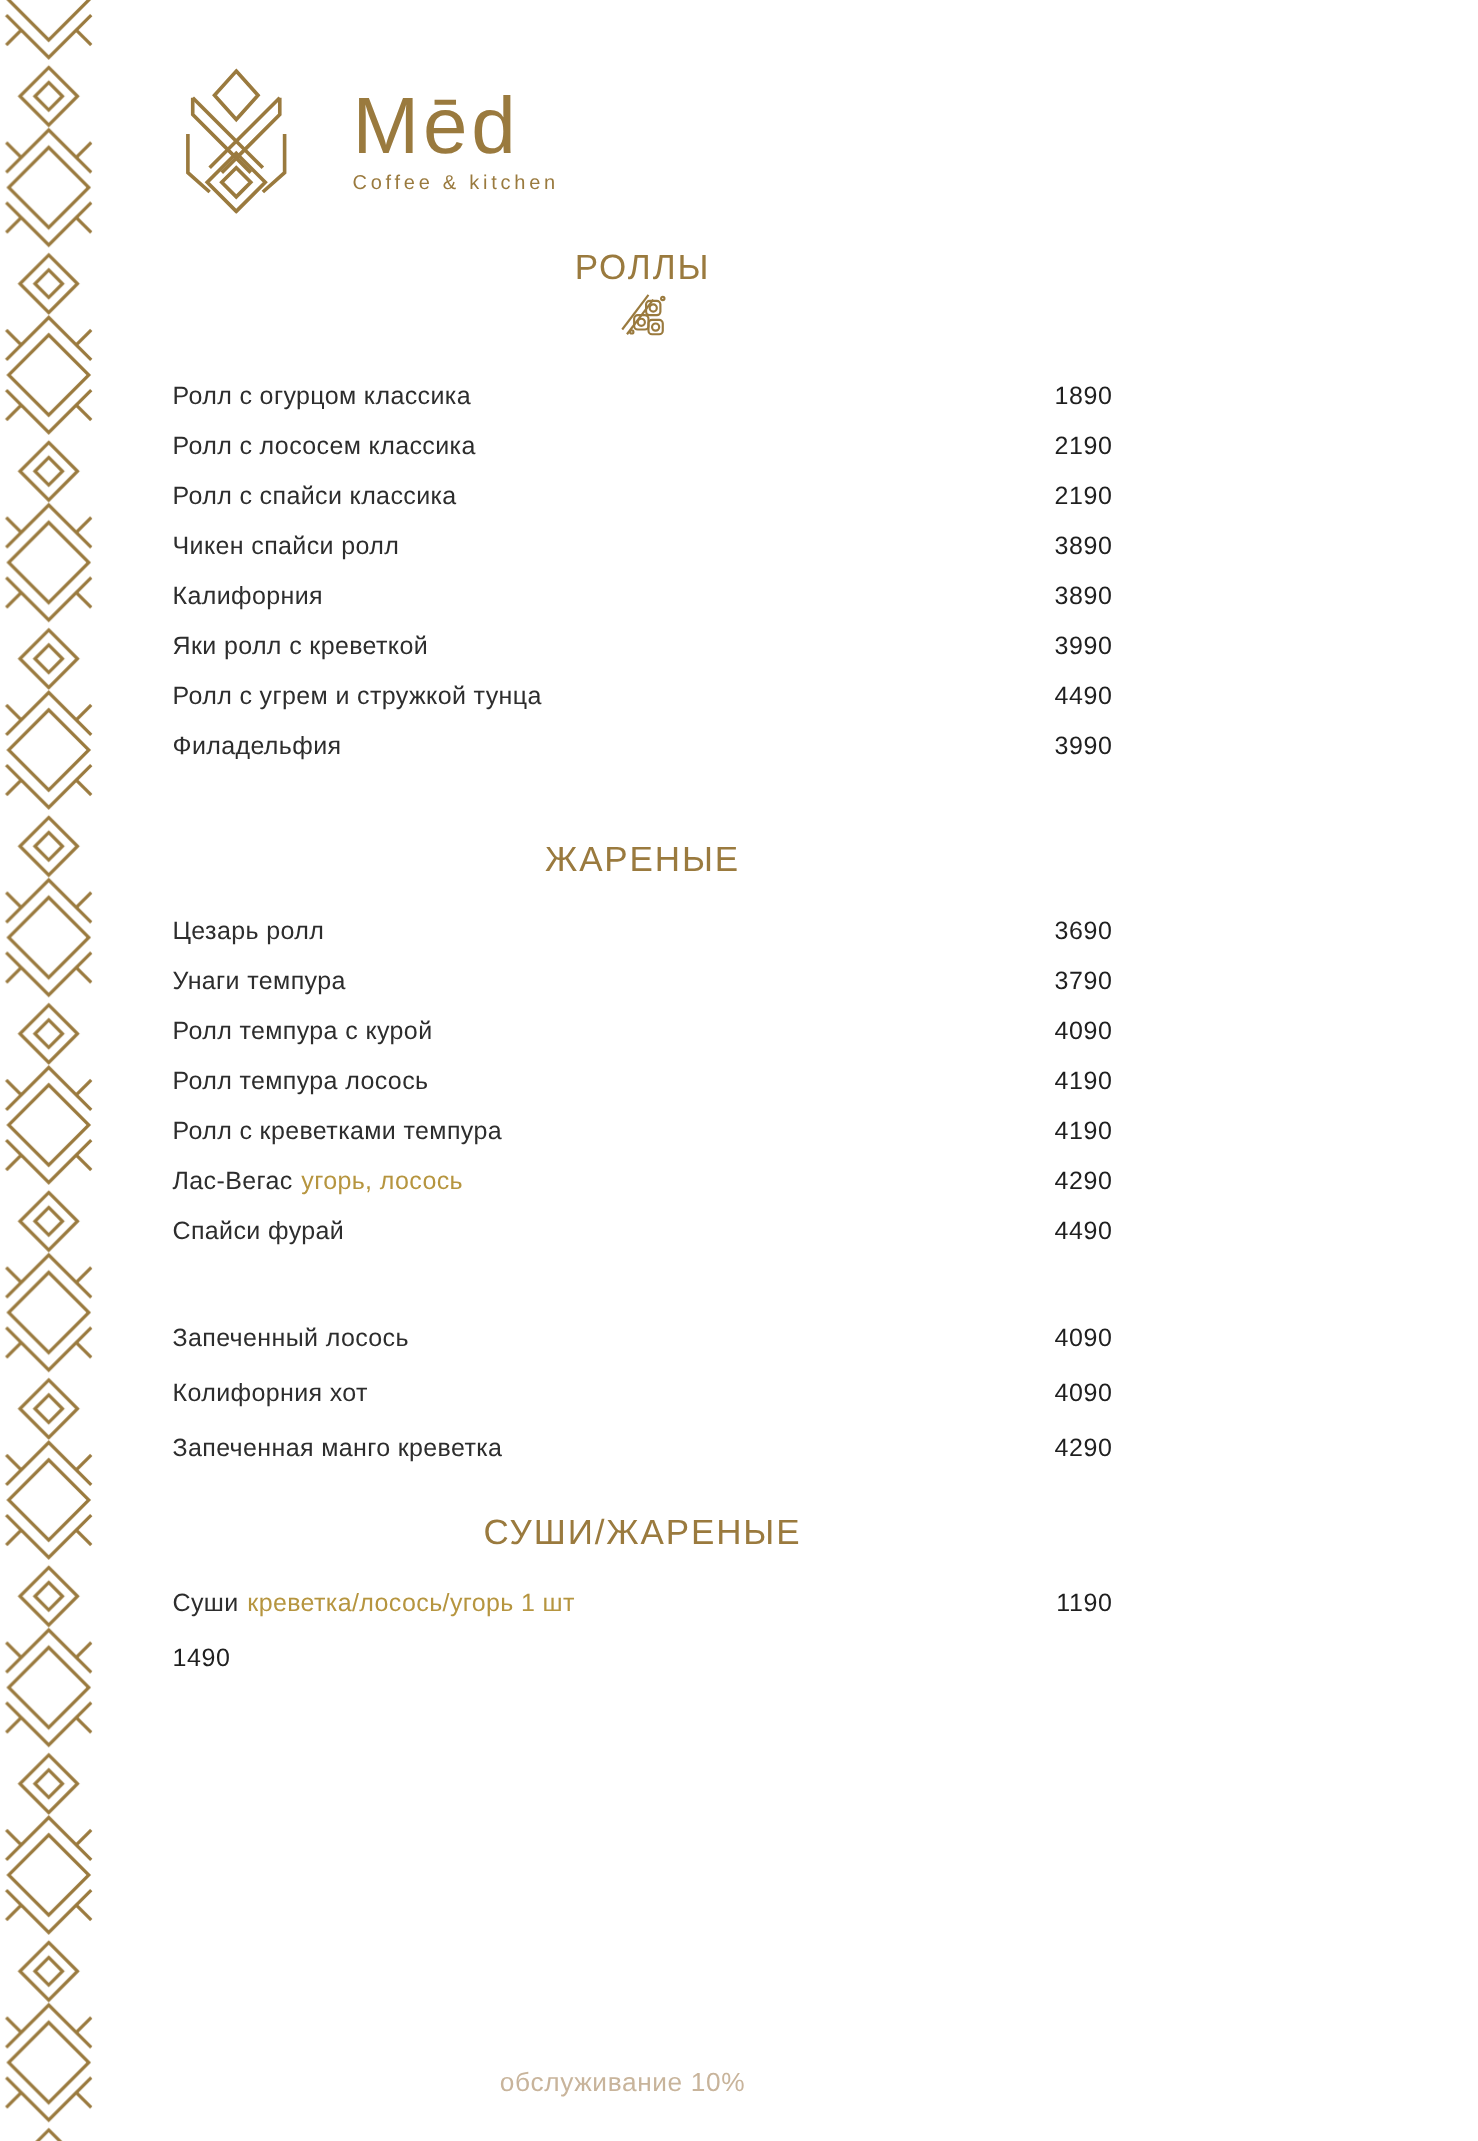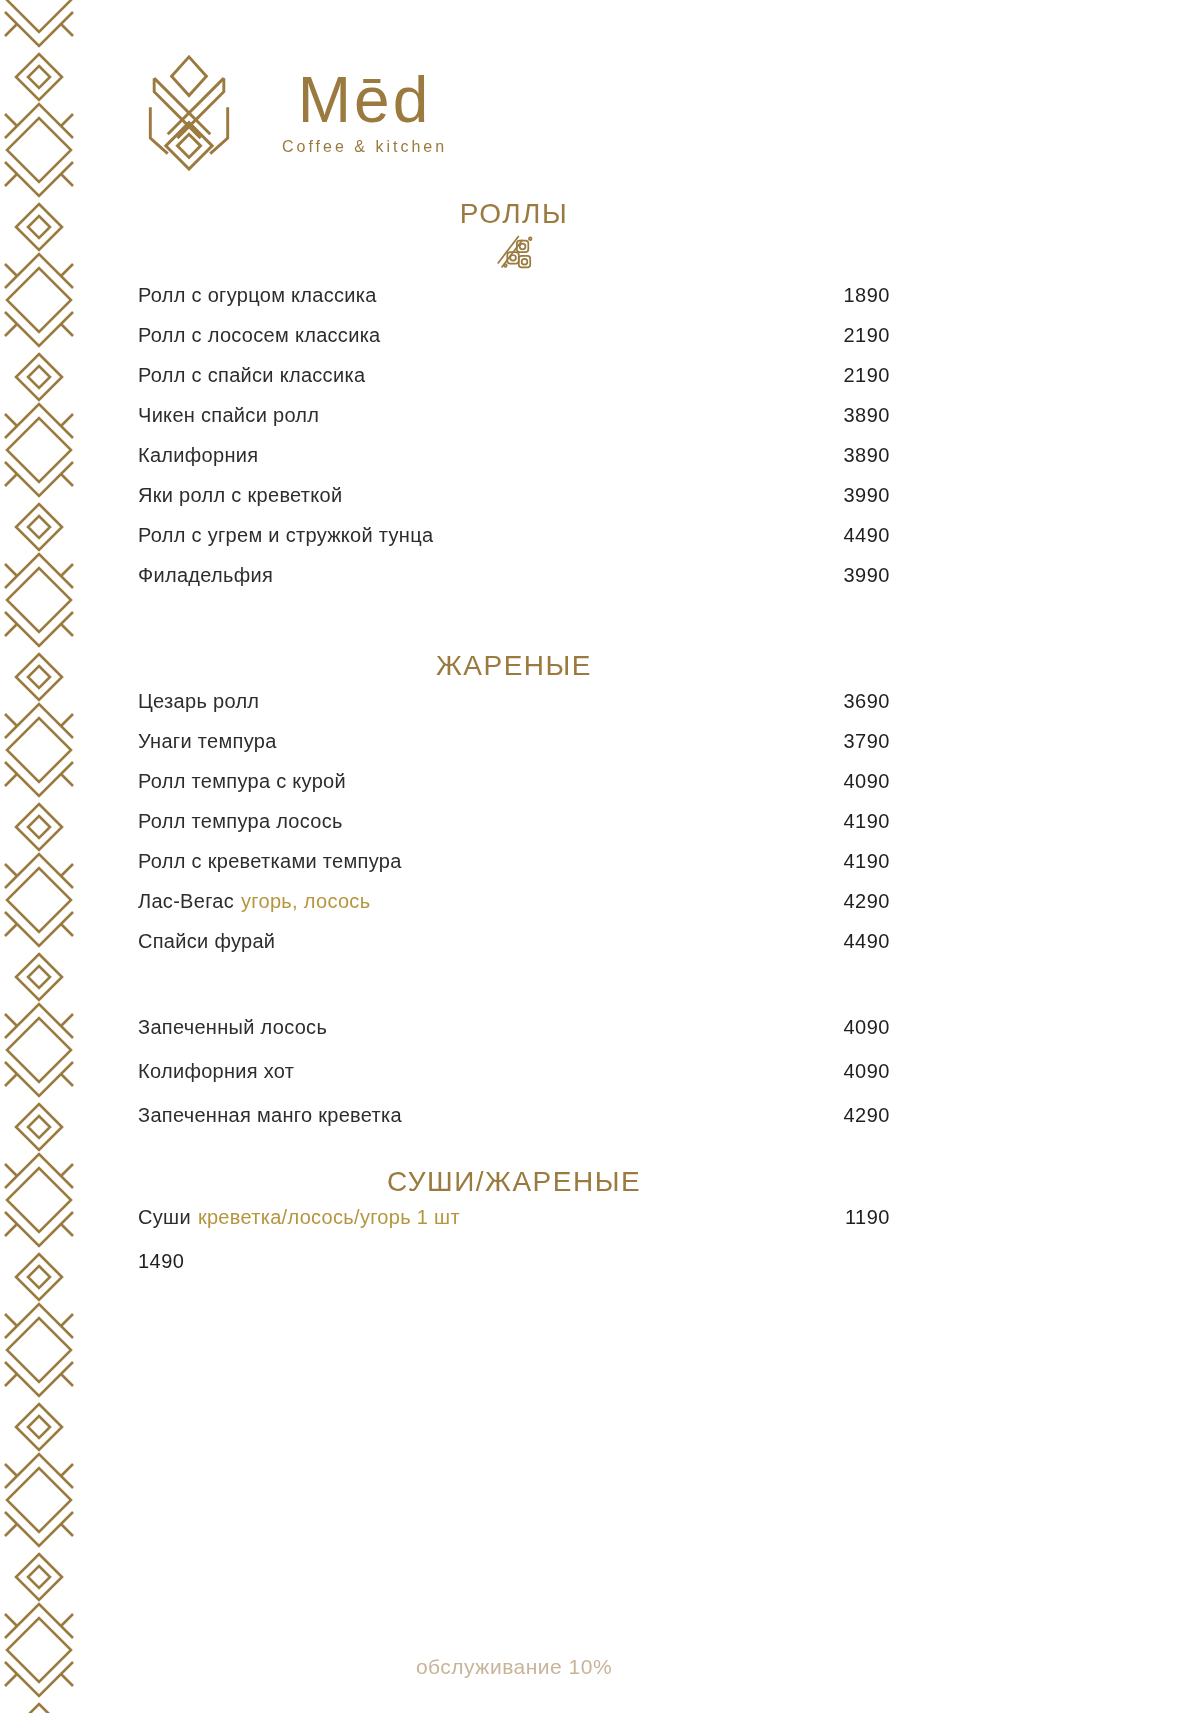--- a/index.html
+++ b/index.html
@@ -9,45 +9,45 @@
     font-family:"Liberation Sans",sans-serif;
     -webkit-font-smoothing:antialiased;
   }
   
   .ornament{position:absolute;left:2px;top:0;width:74px;height:1713px;}
   
   .content{position:absolute;left:138px;top:0;width:752px;}
   
   .logo-row{display:flex;align-items:center;margin-top:52px;height:120px;}
   .logo-mark{width:102px;height:118px;flex:0 0 auto;}
-  .logo-text{margin-left:42px;text-align:center;color:#9a7a3e;}
+  .logo-text{margin-left:42px;text-align:left;color:#9a7a3e;}
   .brand-name{font-size:64px;line-height:1;letter-spacing:3px;font-weight:normal;}
   .brand-tagline{font-size:16px;letter-spacing:3px;margin-top:6px;color:#9a7a3e;}
   
   .menu-section{margin-top:46px;}
   .menu-section:first-child{margin-top:26px;}
   .menu-section:nth-child(4){margin-top:18px;}
   .section-title{
     display:flex;align-items:center;gap:10px;margin:0;
     color:#9a7a3e;font-size:28px;font-weight:normal;letter-spacing:1.5px;flex-direction:column;
   }
   .section-icon{width:42px;height:42px;margin-top:-6px;}
-  .section-items{margin-top:8px;}
+  .section-items{margin-top:30px;}
   .menu-row{
     display:flex;justify-content:space-between;align-items:baseline;
     height:40px;
   }
   .menu-section:nth-child(3) .menu-row,
   .menu-section:nth-child(4) .menu-row{height:44px;}
   .item-name{font-size:20px;color:#2d2d2d;letter-spacing:0.3px;}
   .item-detail{font-size:20px;color:#b6953f;letter-spacing:0.3px;margin-left:7px;}
   .item-price{font-size:20px;color:#1f1f1f;letter-spacing:0.5px;}
   
   .footer-note{
-    position:absolute;bottom:34px;left:138px;width:752px;
+    position:absolute;bottom:34px;left:122px;width:752px;
     text-align:center;color:#c8b49b;font-size:21px;letter-spacing:0.5px;
   }
 </style>
 </head>
 <body>
 
 <svg class="ornament" width="74" height="1713" xmlns="http://www.w3.org/2000/svg">
   <defs>
     <pattern id="orn" x="0" y="0" width="74" height="150" patternUnits="userSpaceOnUse">
       <g fill="none" stroke="#9a7a3e" stroke-width="2.6" stroke-linejoin="miter">

